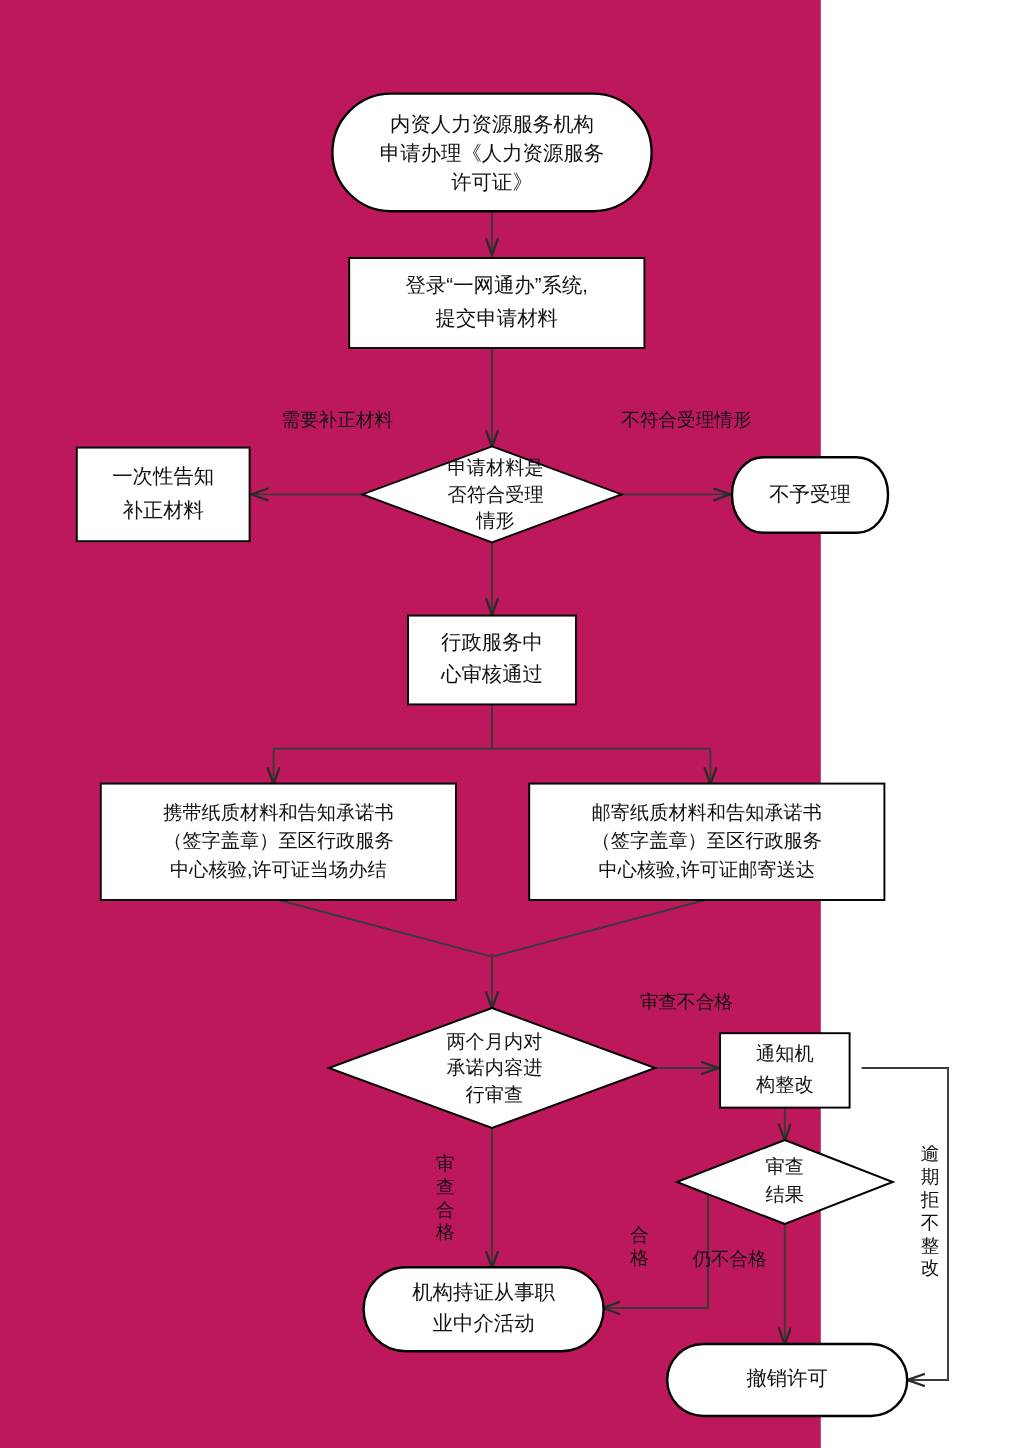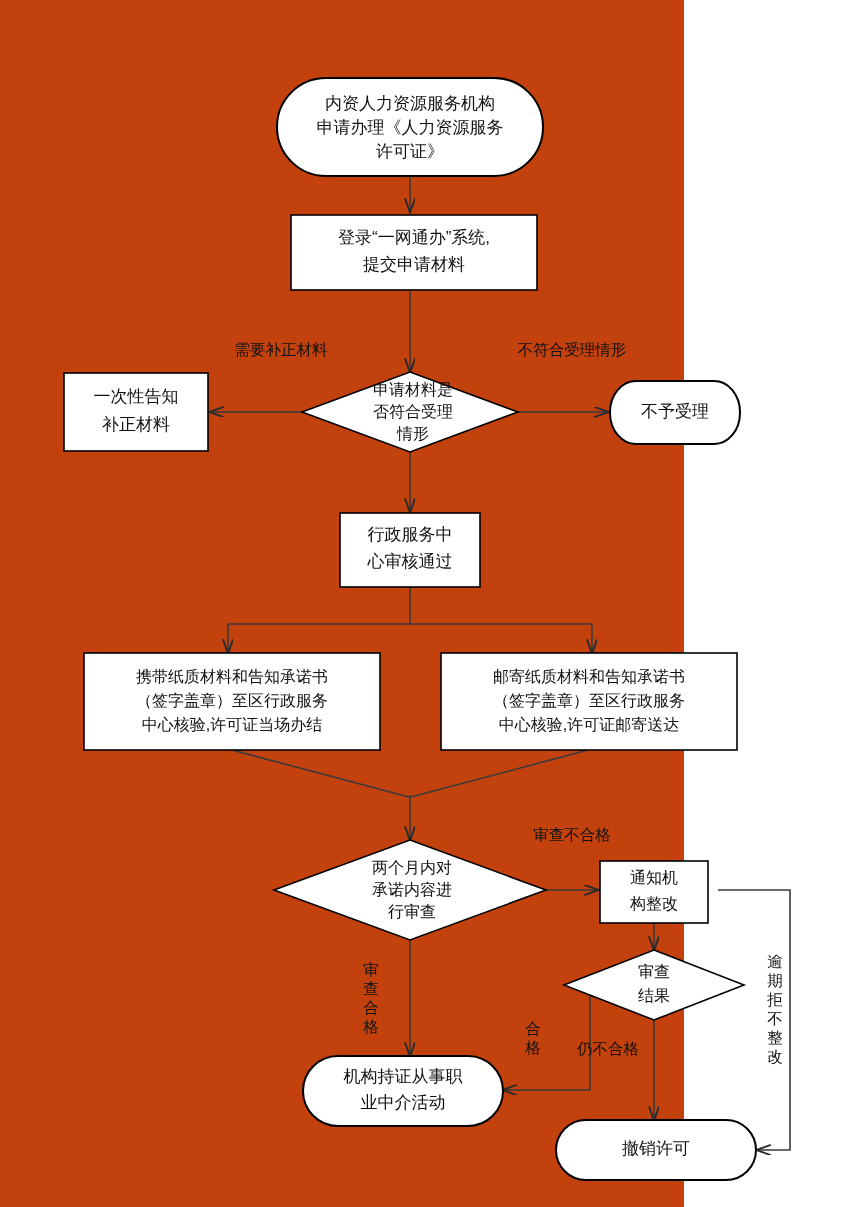--- a/index.html
+++ b/index.html
@@ -4,21 +4,21 @@
 <style>
   html, body {
     margin: 0;
     padding: 0;
     background: #ffffff;
   }
   #chart-root {
     position: relative;
     width: 684px;
     height: 1207px;
-    background: #c2410c;
+    background: #be185d;
     font-family: "Liberation Sans", "DejaVu Sans", sans-serif;
   }
   svg.flow-canvas {
     position: absolute;
     left: 0;
     top: 0;
     width: 853px;
     height: 1207px;
     display: block;
   }

